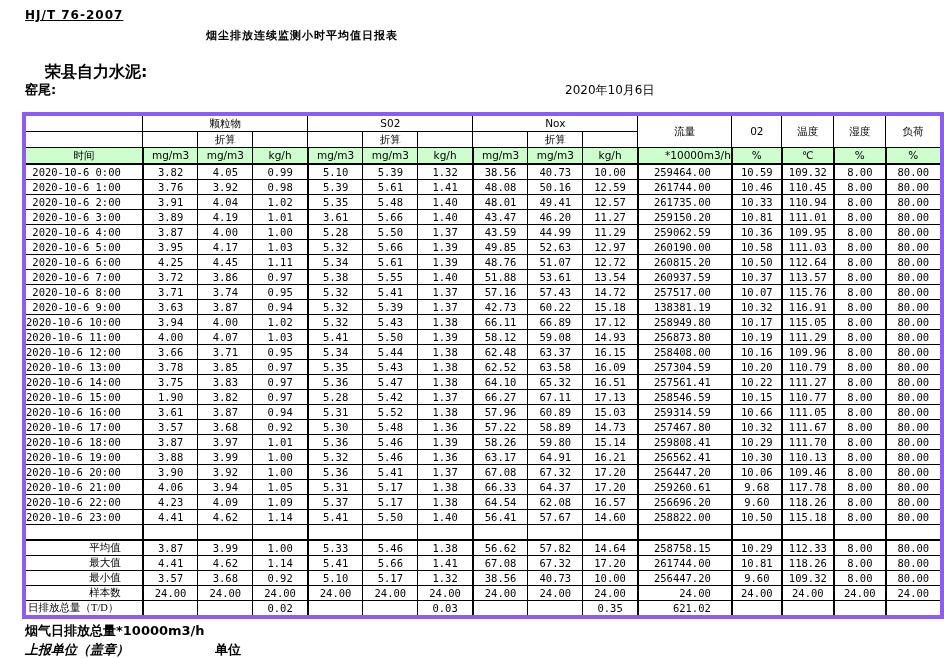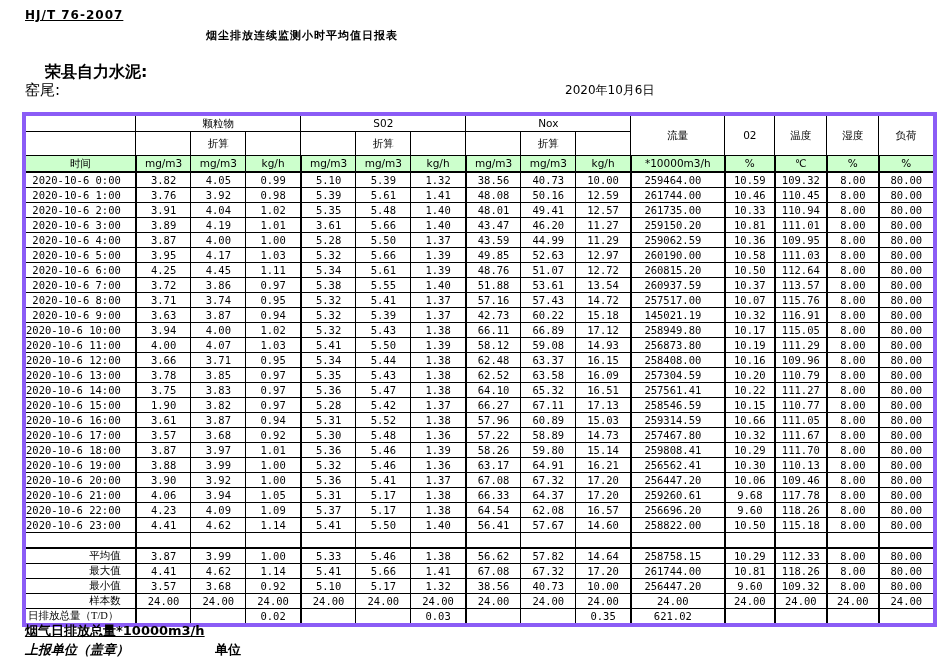--- a/index.html
+++ b/index.html
@@ -3,43 +3,43 @@
 <meta charset="utf-8">
 <style>
   html,body{margin:0;padding:0;background:#fff;}
   .page{
     position:relative;width:944px;height:658px;background:#ffffff;
     font-family:"DejaVu Sans",sans-serif;color:#000;overflow:hidden;
   }
   .doc-code{position:absolute;left:25px;top:8px;font-size:12px;font-weight:bold;letter-spacing:1px;text-decoration:underline;}
   .title{position:absolute;left:206px;top:28px;font-size:11px;font-weight:bold;letter-spacing:1px;}
   .company{position:absolute;left:25px;top:62px;font-size:16px;font-weight:bold;margin-left:20px;}
-  .location{position:absolute;left:25px;top:81px;font-size:15px;font-weight:normal;}
+  .location{position:absolute;left:25px;top:81px;font-size:13px;font-weight:bold;}
   .date{position:absolute;left:565px;top:82px;font-size:12px;}
   table.grid{
     position:absolute;left:22px;top:112px;border-collapse:collapse;table-layout:fixed;
     font-family:"DejaVu Sans Mono","DejaVu Sans",monospace;font-size:10.5px;
   }
   table.grid td{
     border:1px solid #000;height:14px;line-height:14px;padding:0;
     overflow:hidden;white-space:nowrap;text-align:center;
   }
   table.grid{border:4px solid #8b5cf6;}
   thead td{font-family:"DejaVu Sans","DejaVu Sans Mono",sans-serif;}
   td.bl{border-left-width:2px;}
   tr.units td{background:#ccffcc;border-bottom-width:2px;}
-  tr.r15 td:nth-child(1){text-align:right;padding-right:14px;}
-  tr.r15 td:nth-child(11){padding-right:10px;}
+  tr.r15 td:nth-child(1){text-align:right;padding-right:21px;}
+  tr.r15 td:nth-child(11){text-align:right;padding-right:20px;}
   tr.r15 td:nth-child(2),tr.r15 td:nth-child(5),tr.r15 td:nth-child(8),
   tr.r15 td:nth-child(11),tr.r15 td:nth-child(12),tr.r15 td:nth-child(13),
   tr.r15 td:nth-child(14),tr.r15 td:nth-child(15){border-left-width:2px;}
   tr.spacer td{border-bottom-width:2px;}
   tr.sum td:nth-child(1){font-family:Liberation Serif, serif;}
   tr.total td:nth-child(1){border-left:none;text-align:left;padding-left:2px;}
-  .foot1{position:absolute;left:25px;top:622px;font-size:13px;font-weight:bold;text-decoration:underline;}
+  .foot1{position:absolute;left:25px;top:622px;font-size:13px;font-weight:bold;}
   .foot2a{position:absolute;left:25px;top:641px;font-size:13px;font-weight:bold;font-style:italic;}
   .foot2b{position:absolute;left:215px;top:641px;font-size:13px;font-weight:bold;}
 </style>
 </head>
 <body>
 
 <div class="page">
   <div class="doc-code">HJ/T  76-2007</div>
   <div class="title">烟尘排放连续监测小时平均值日报表</div>
   <div class="company">荣县自力水泥:</div>
@@ -69,21 +69,21 @@
         <td></td>
         <td colspan="3" class="bl">颗粒物</td>
         <td colspan="3" class="bl">S02</td>
         <td colspan="3" class="bl">Nox</td>
         <td rowspan="2" class="bl">流量</td>
         <td rowspan="2" class="bl">02</td>
         <td rowspan="2" class="bl">温度</td>
         <td rowspan="2" class="bl">湿度</td>
         <td rowspan="2" class="bl">负荷</td>
       </tr>
-      <tr style="height:24px">
+      <tr style="height:16px">
         <td></td>
         <td class="bl"></td>
         <td>折算</td>
         <td></td>
         <td class="bl"></td>
         <td>折算</td>
         <td></td>
         <td class="bl"></td>
         <td>折算</td>
         <td></td>
@@ -264,21 +264,21 @@
           <td>2020-10-6 9:00</td>
           <td>3.63</td>
           <td>3.87</td>
           <td>0.94</td>
           <td>5.32</td>
           <td>5.39</td>
           <td>1.37</td>
           <td>42.73</td>
           <td>60.22</td>
           <td>15.18</td>
-          <td>145021.19</td>
+          <td>138381.19</td>
           <td>10.32</td>
           <td>116.91</td>
           <td>8.00</td>
           <td>80.00</td>
         </tr>
         <tr class="r15 ">
           <td>2020-10-6 10:00</td>
           <td>3.94</td>
           <td>4.00</td>
           <td>1.02</td>

